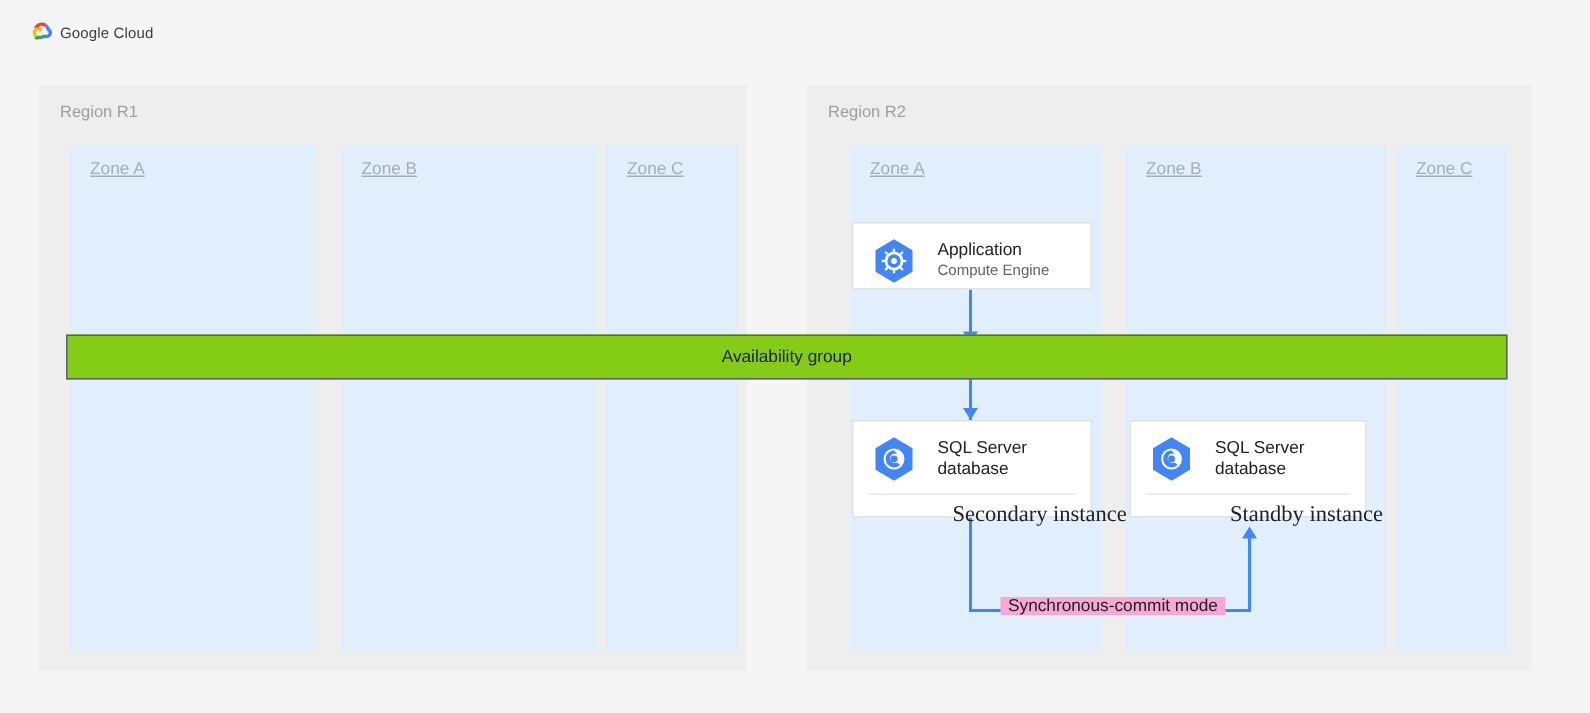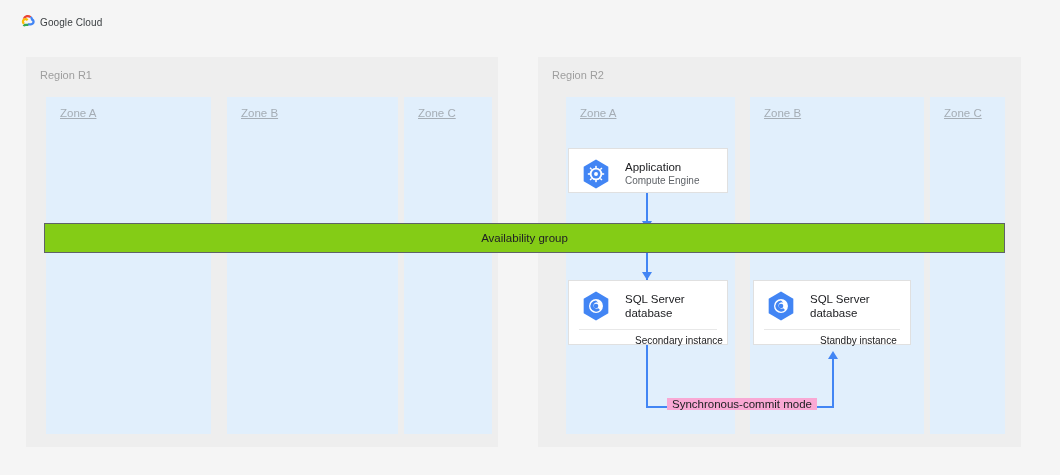--- a/index.html
+++ b/index.html
@@ -88,23 +88,24 @@
   .card-sub {
     font-size: 10px;
     color: #5f6368;
     line-height: 14px;
     white-space: pre-line;
   }
   .card-foot {
     border-top: 1px solid #e8e8e8;
     margin: 0 10px;
     padding: 5px 0 6px 56px;
-    font-size: 10px;
-    color: #202124;
-    white-space: nowrap;
+    font-size: 15px;
+    color: #202124;
+    white-space: nowrap;
+    font-family: Liberation Serif, serif;
   }
 
   
   #availability-group {
     position: absolute;
     background: #84cc16;
     border: 1px solid #5f6368;
     display: flex;
     align-items: center;
     justify-content: center;

